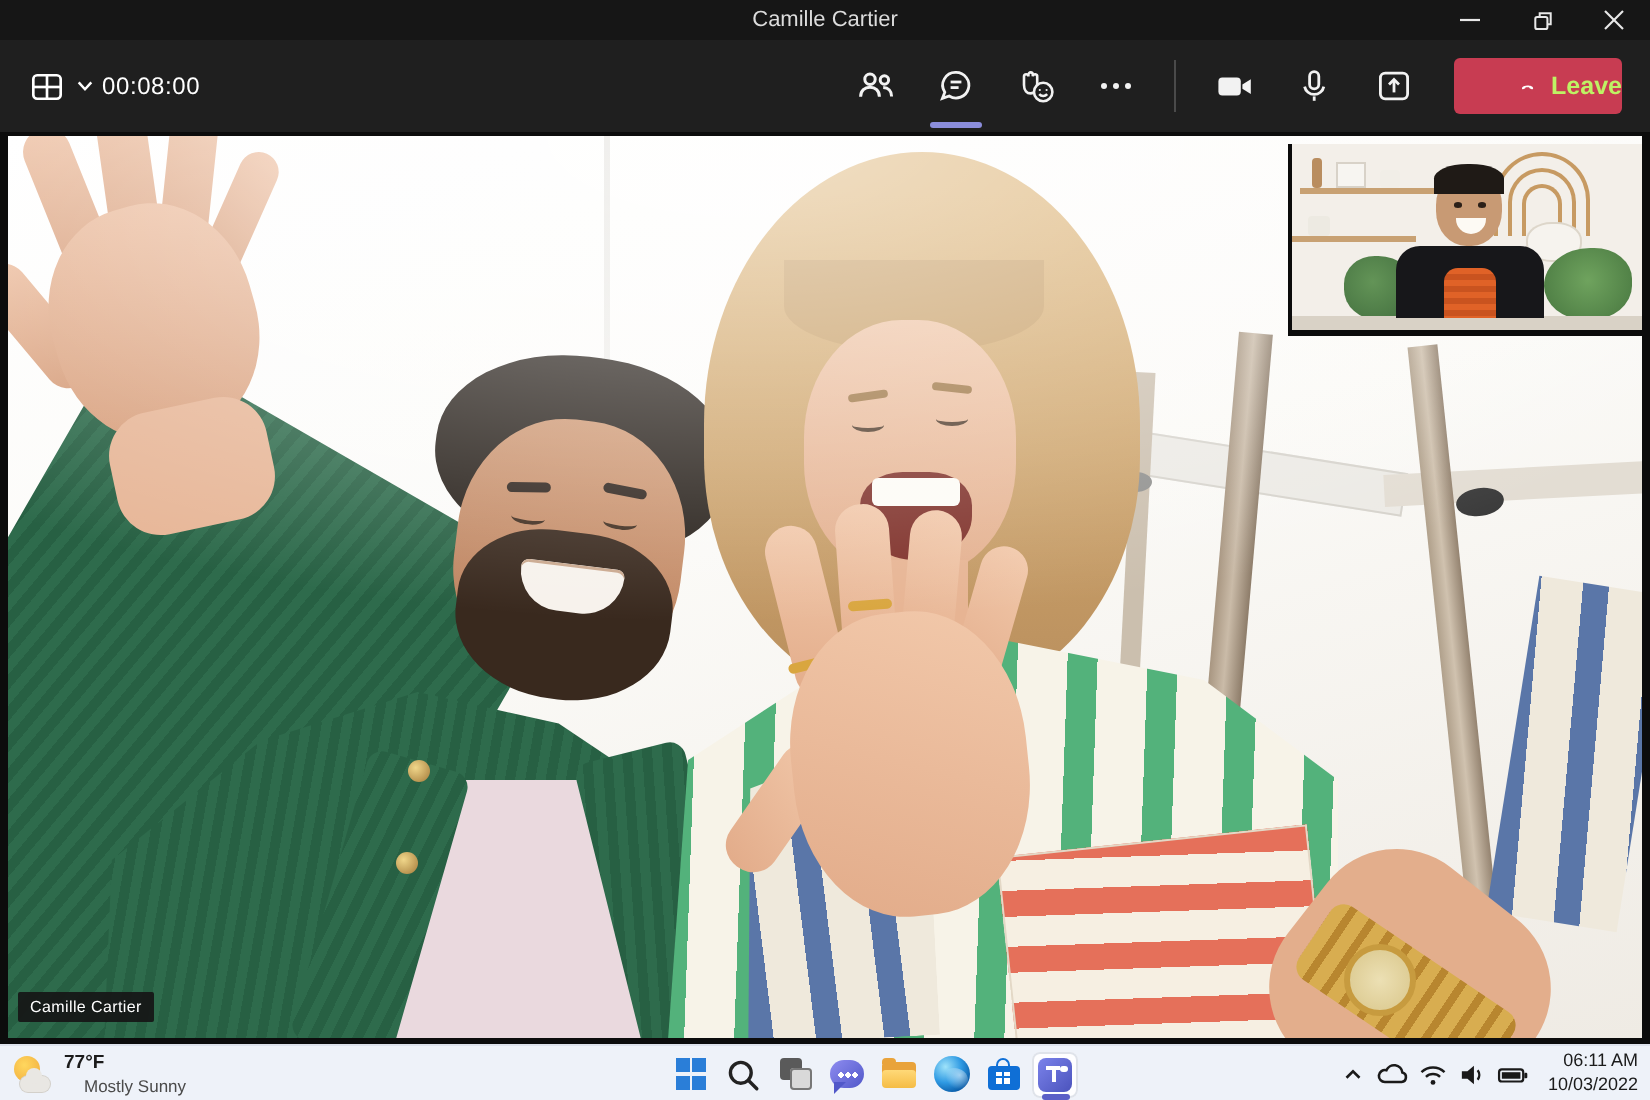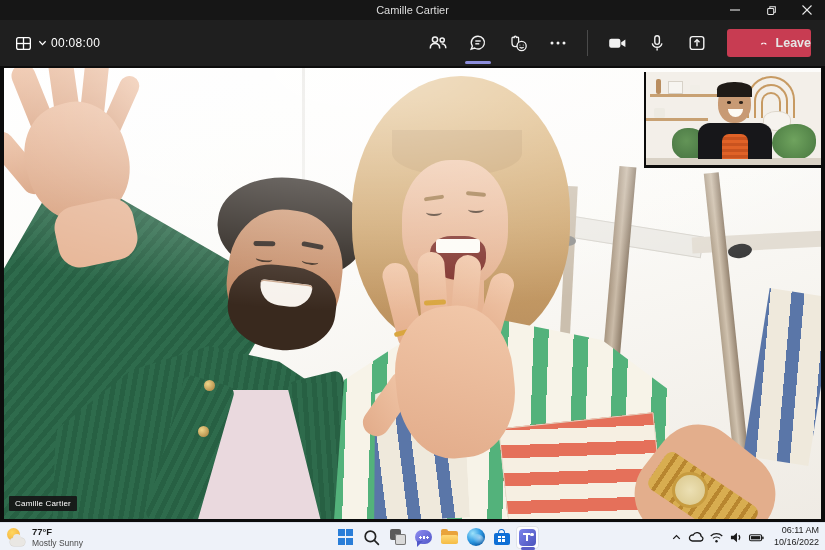--- a/index.html
+++ b/index.html
@@ -21,21 +21,21 @@
   .callbar-left { display:flex; align-items:center; padding-left:10px; color:#fff; }
   .grid-btn { display:flex; align-items:center; gap:5px; background:none; border:none; color:#fff; cursor:pointer; padding:4px; }
   .timer { font-size:12px; color:#ffffff; letter-spacing:.3px; }
   .callbar-right { margin-left:auto; display:flex; align-items:center; padding-right:14px; }
   .call-btn { position:relative; width:38px; height:30px; margin:0 1px; display:flex; align-items:center; justify-content:center;
     background:none; border:none; color:#f2f2f2; cursor:pointer; }
   .call-btn.active::after { content:""; position:absolute; left:6px; right:6px; bottom:-6px; height:3px;
     border-radius:2px; background:#8b8ddb; }
   .v-div { width:1px; height:26px; background:#4a4a4a; margin:0 9px; }
   .leave-btn { display:flex; align-items:center; justify-content:center; gap:8px; width:84px; height:28px; margin-left:10px;
-    background:#c83c52; color:#e5e5e5; border:none; border-radius:3px; font-size:12.5px; font-weight:bold; cursor:pointer;padding-left:33px; }
+    background:#c83c52; color:#bef264; border:none; border-radius:3px; font-size:12.5px; font-weight:bold; cursor:pointer;padding-left:33px; }
 
   
   .stage { position:absolute; left:0; top:66px; width:825px; height:456px; background:#0c0c0c; }
   .video-main { position:absolute; left:4px; right:4px; top:2px; bottom:3px; overflow:hidden;
     background:linear-gradient(165deg,#ffffff 0%,#fbfaf7 45%,#efebe4 100%); }
   .scene-glow { position:absolute; inset:0; background:radial-gradient(120% 90% at 45% 0%, rgba(255,255,255,.6), rgba(255,255,255,0) 60%); pointer-events:none; }
   .cord { background:repeating-linear-gradient(100deg,#2e6b4c 0 5px,#276043 5px 10px); }
   .skin-m { background:linear-gradient(200deg,#eec0a2,#d59c79); }
   .skin-w { background:linear-gradient(200deg,#f2c9ab,#e2ab89); }
   .finger { border-radius:13px; }
@@ -45,21 +45,21 @@
   .name-label { position:absolute; left:5px; bottom:8px; background:rgba(22,22,22,.92); color:#fff;
     font-size:8px; padding:3px 6px; border-radius:1px; letter-spacing:.2px; }
   .pip { position:absolute; top:4px; right:0; width:177px; height:96px; overflow:hidden;
     background:#f3efe9; border-left:2px solid #0b0b0b; border-bottom:3px solid #0b0b0b; }
 
   
   .taskbar { position:absolute; left:0; bottom:0; width:825px; height:28px; background:#eef2f9; border-top:1px solid #dde2ec; }
   .tb-weather { position:absolute; left:6px; top:2px; height:24px; display:flex; align-items:center; gap:6px;
     background:none; border:none; cursor:pointer; text-align:left; }
   .tb-weather .temp { font-size:9.5px; font-weight:bold; color:#1b1b1b; line-height:1.2; }
-  .tb-weather .cond { font-size:8.5px; color:#4a4a4a; line-height:1.2; }
+  .tb-weather .cond { font-size:8.5px; color:#4a4a4a; line-height:1.2;margin-left:10px; }
   .tb-center { position:absolute; left:334px; top:2px; height:24px; display:flex; align-items:center; gap:3px; }
   .tb-btn { position:relative; width:23px; height:23px; display:flex; align-items:center; justify-content:center;
     background:none; border:none; border-radius:4px; cursor:pointer; }
   .tb-btn.active { background:rgba(255,255,255,.9); box-shadow:0 0 0 1px #dfe3ea inset; }
   .tb-btn.active::after { content:""; position:absolute; bottom:-1px; left:50%; transform:translateX(-50%);
     width:14px; height:3px; border-radius:2px; background:#5b5fc7; }
   .tb-tray { position:absolute; right:6px; top:2px; height:24px; display:flex; align-items:center; gap:2px; }
   .tray-btn { display:flex; align-items:center; justify-content:center; width:18px; height:22px;
     background:none; border:none; cursor:pointer; color:#1a1a1a; }
   .tb-clock { margin-left:6px; text-align:right; font-size:9px; color:#1b1b1b; line-height:1.3; background:none; border:none; cursor:pointer; }
@@ -396,17 +396,17 @@
       </button>
       <button class="tray-btn">
         <svg width="17" height="13" viewBox="0 0 17 14">
             <rect x="1" y="4" width="13" height="6.5" rx="1.5" fill="none" stroke="currentColor" stroke-width="1.2"></rect>
             <rect x="2.5" y="5.5" width="10" height="3.5" fill="currentColor"></rect>
             <rect x="14.6" y="5.8" width="1.6" height="3" rx="0.6" fill="currentColor"></rect>
           </svg>
       </button>
       <button class="tb-clock">
         <span style="display:block;">06:11 AM</span>
-        <span style="display:block;">10/16/2022</span>
+        <span style="display:block;">10/03/2022</span>
       </button>
     </div>
   </div>
 </div>
 
 </body></html>

